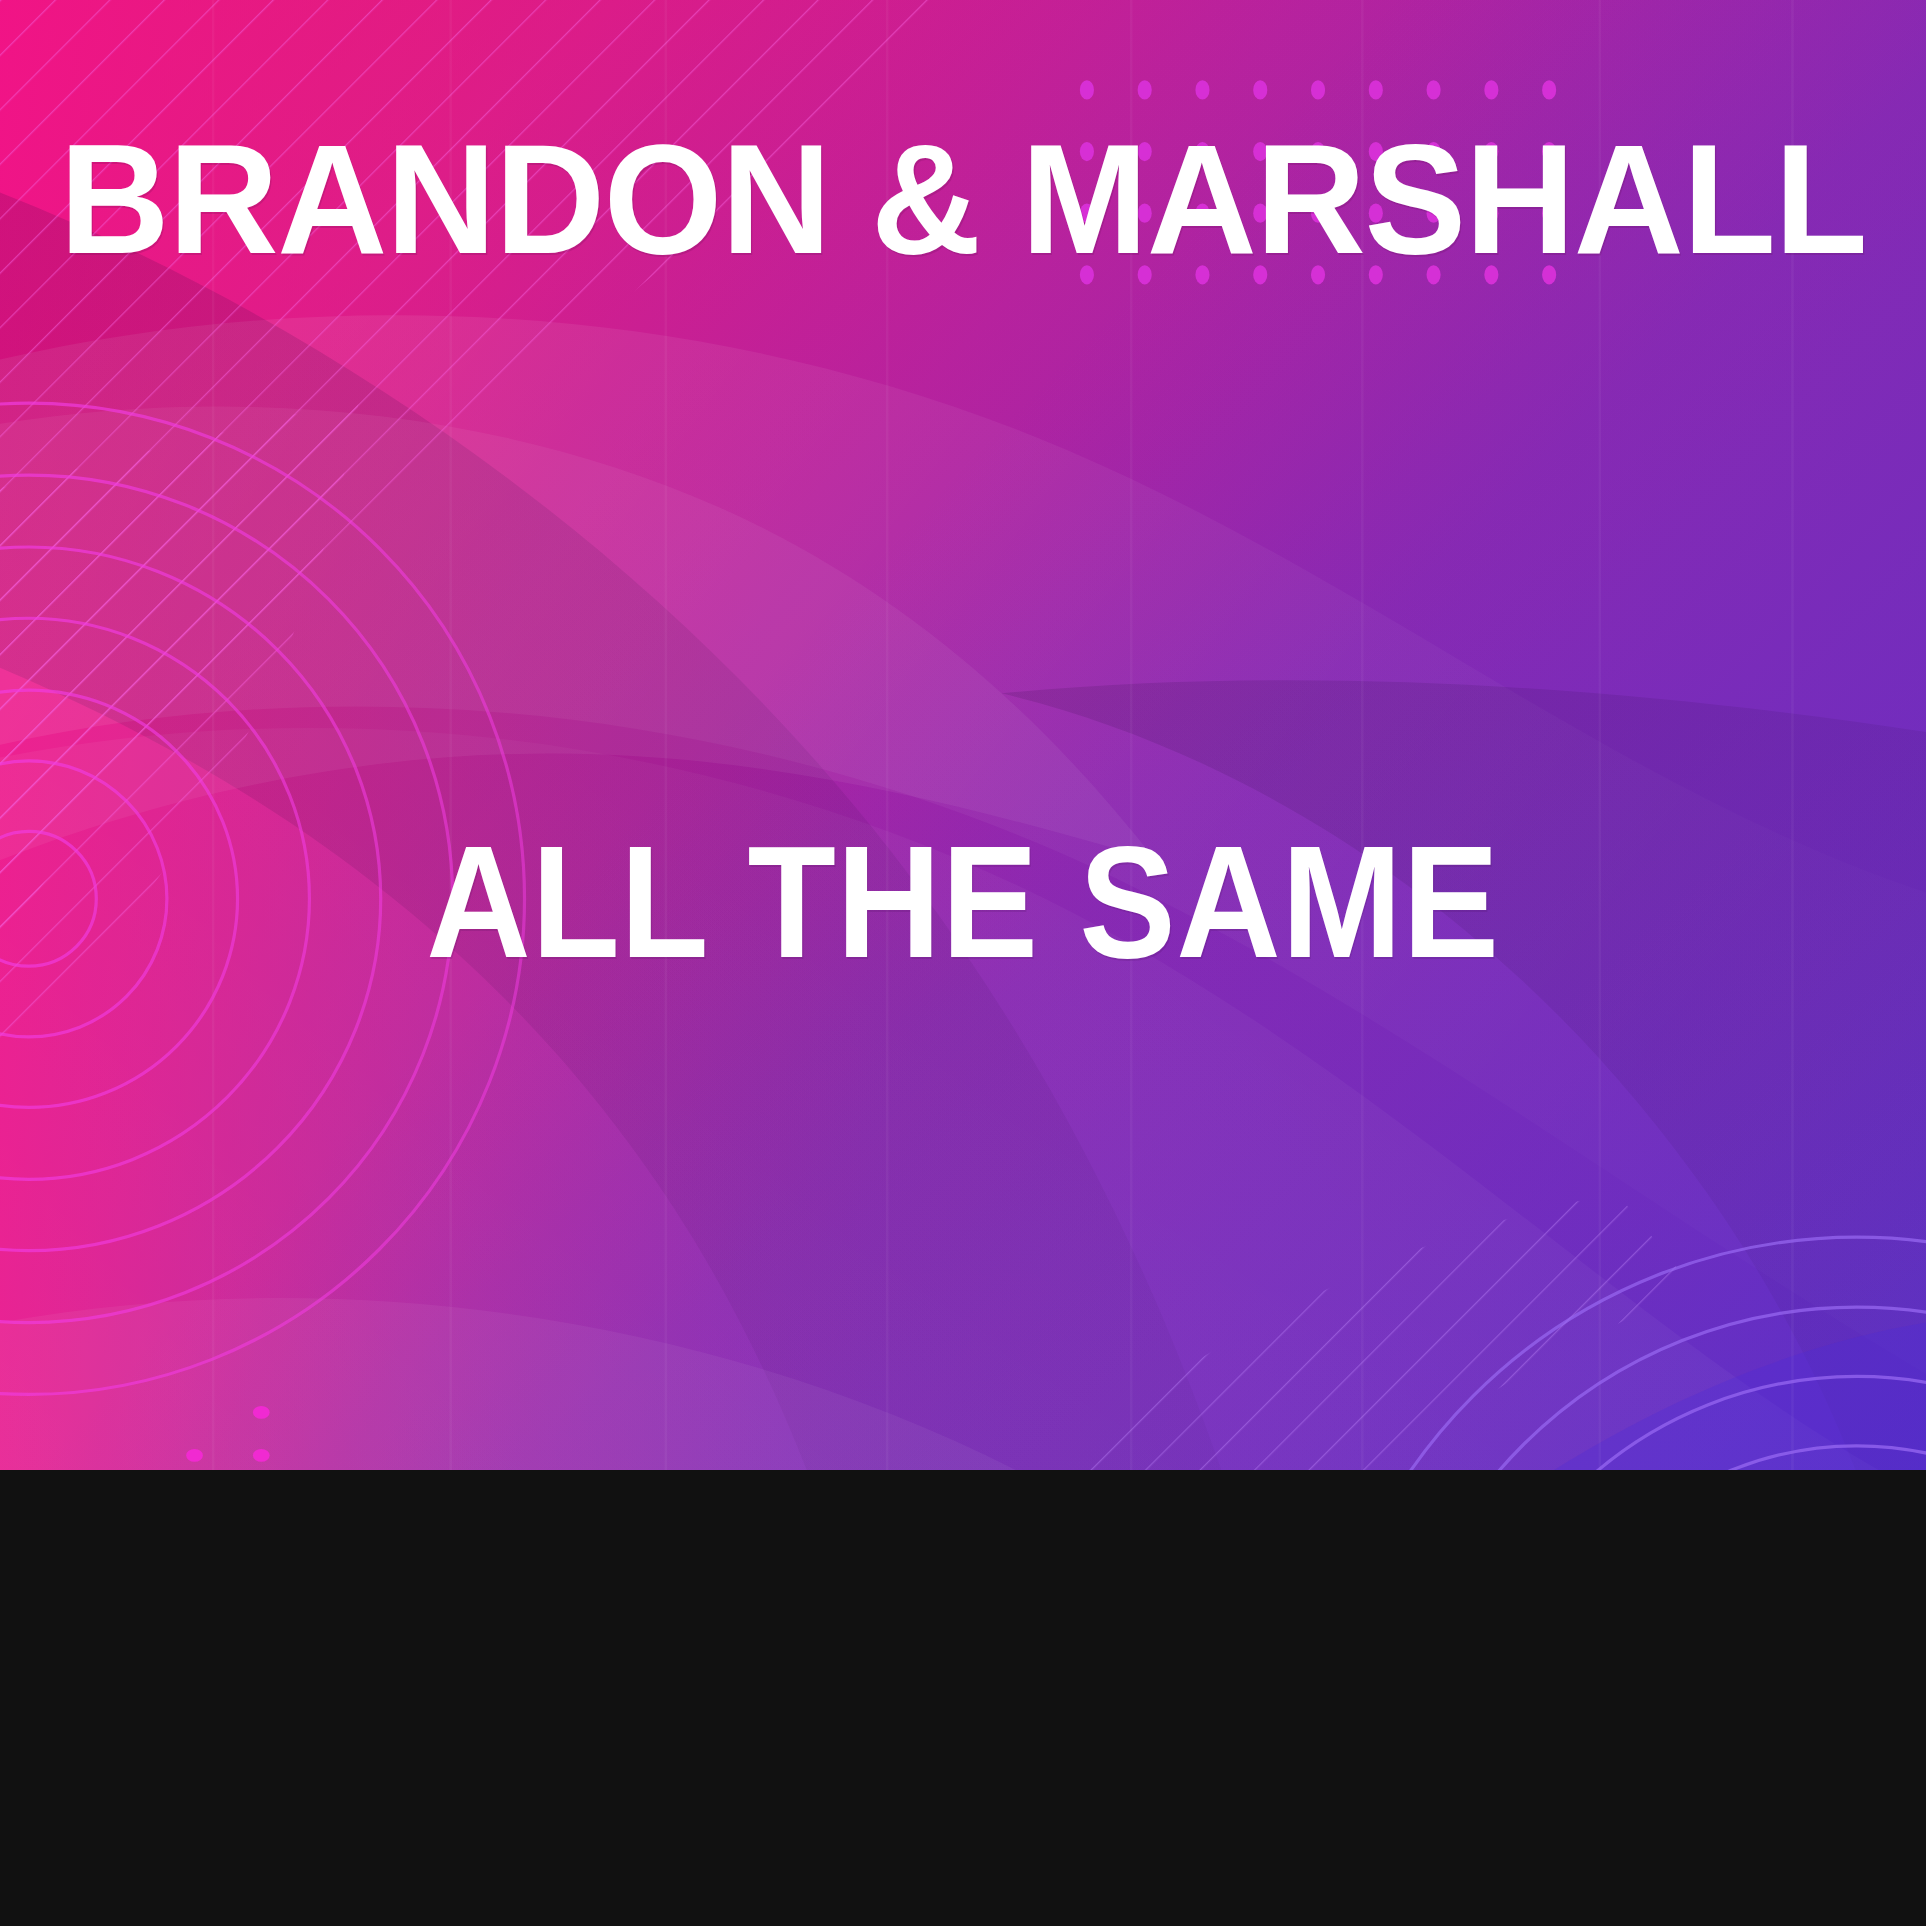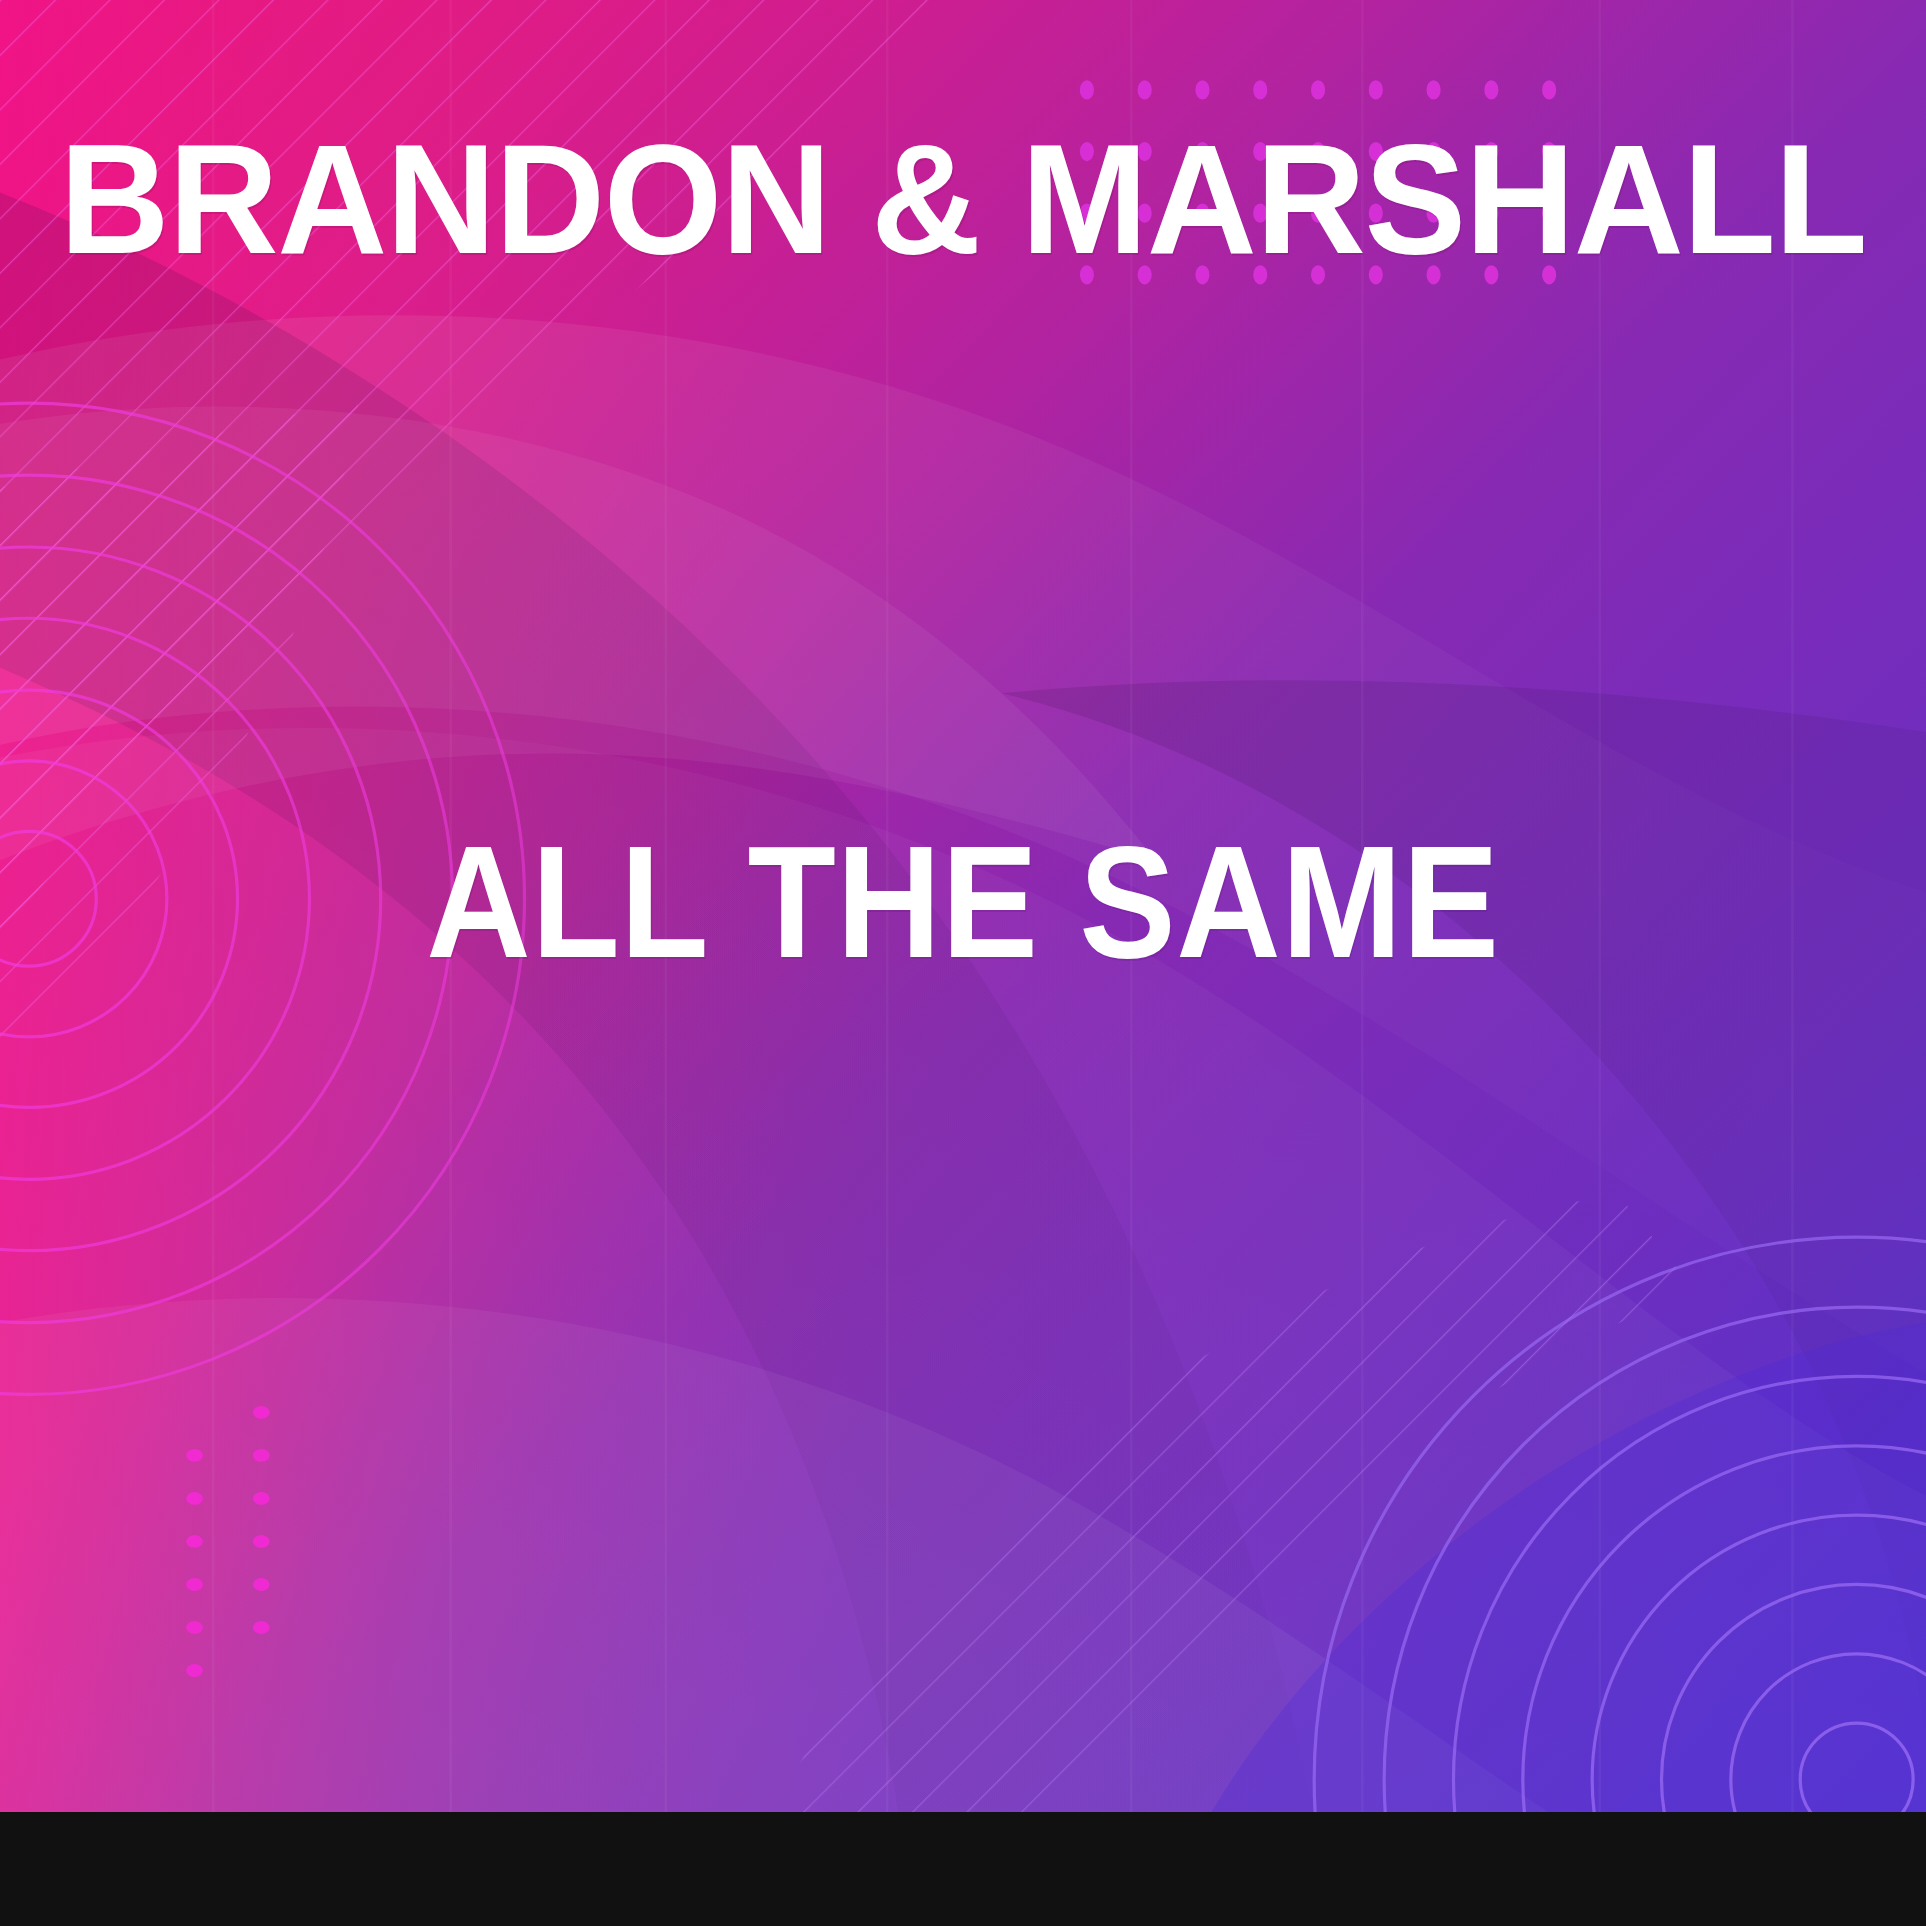--- a/index.html
+++ b/index.html
@@ -8,21 +8,21 @@
     padding: 0;
     background: #111;
   }
   body {
     font-family: "Liberation Sans", sans-serif;
   }
 
   #cover {
     position: relative;
     width: 1926px;
-    height: 1812px;
+    height: 1470px;
     overflow: hidden;
     background: #7B2DB8;
   }
 
   #cover svg.layer {
     position: absolute;
     top: 0;
     left: 0;
     width: 1926px;
     height: 1926px;

